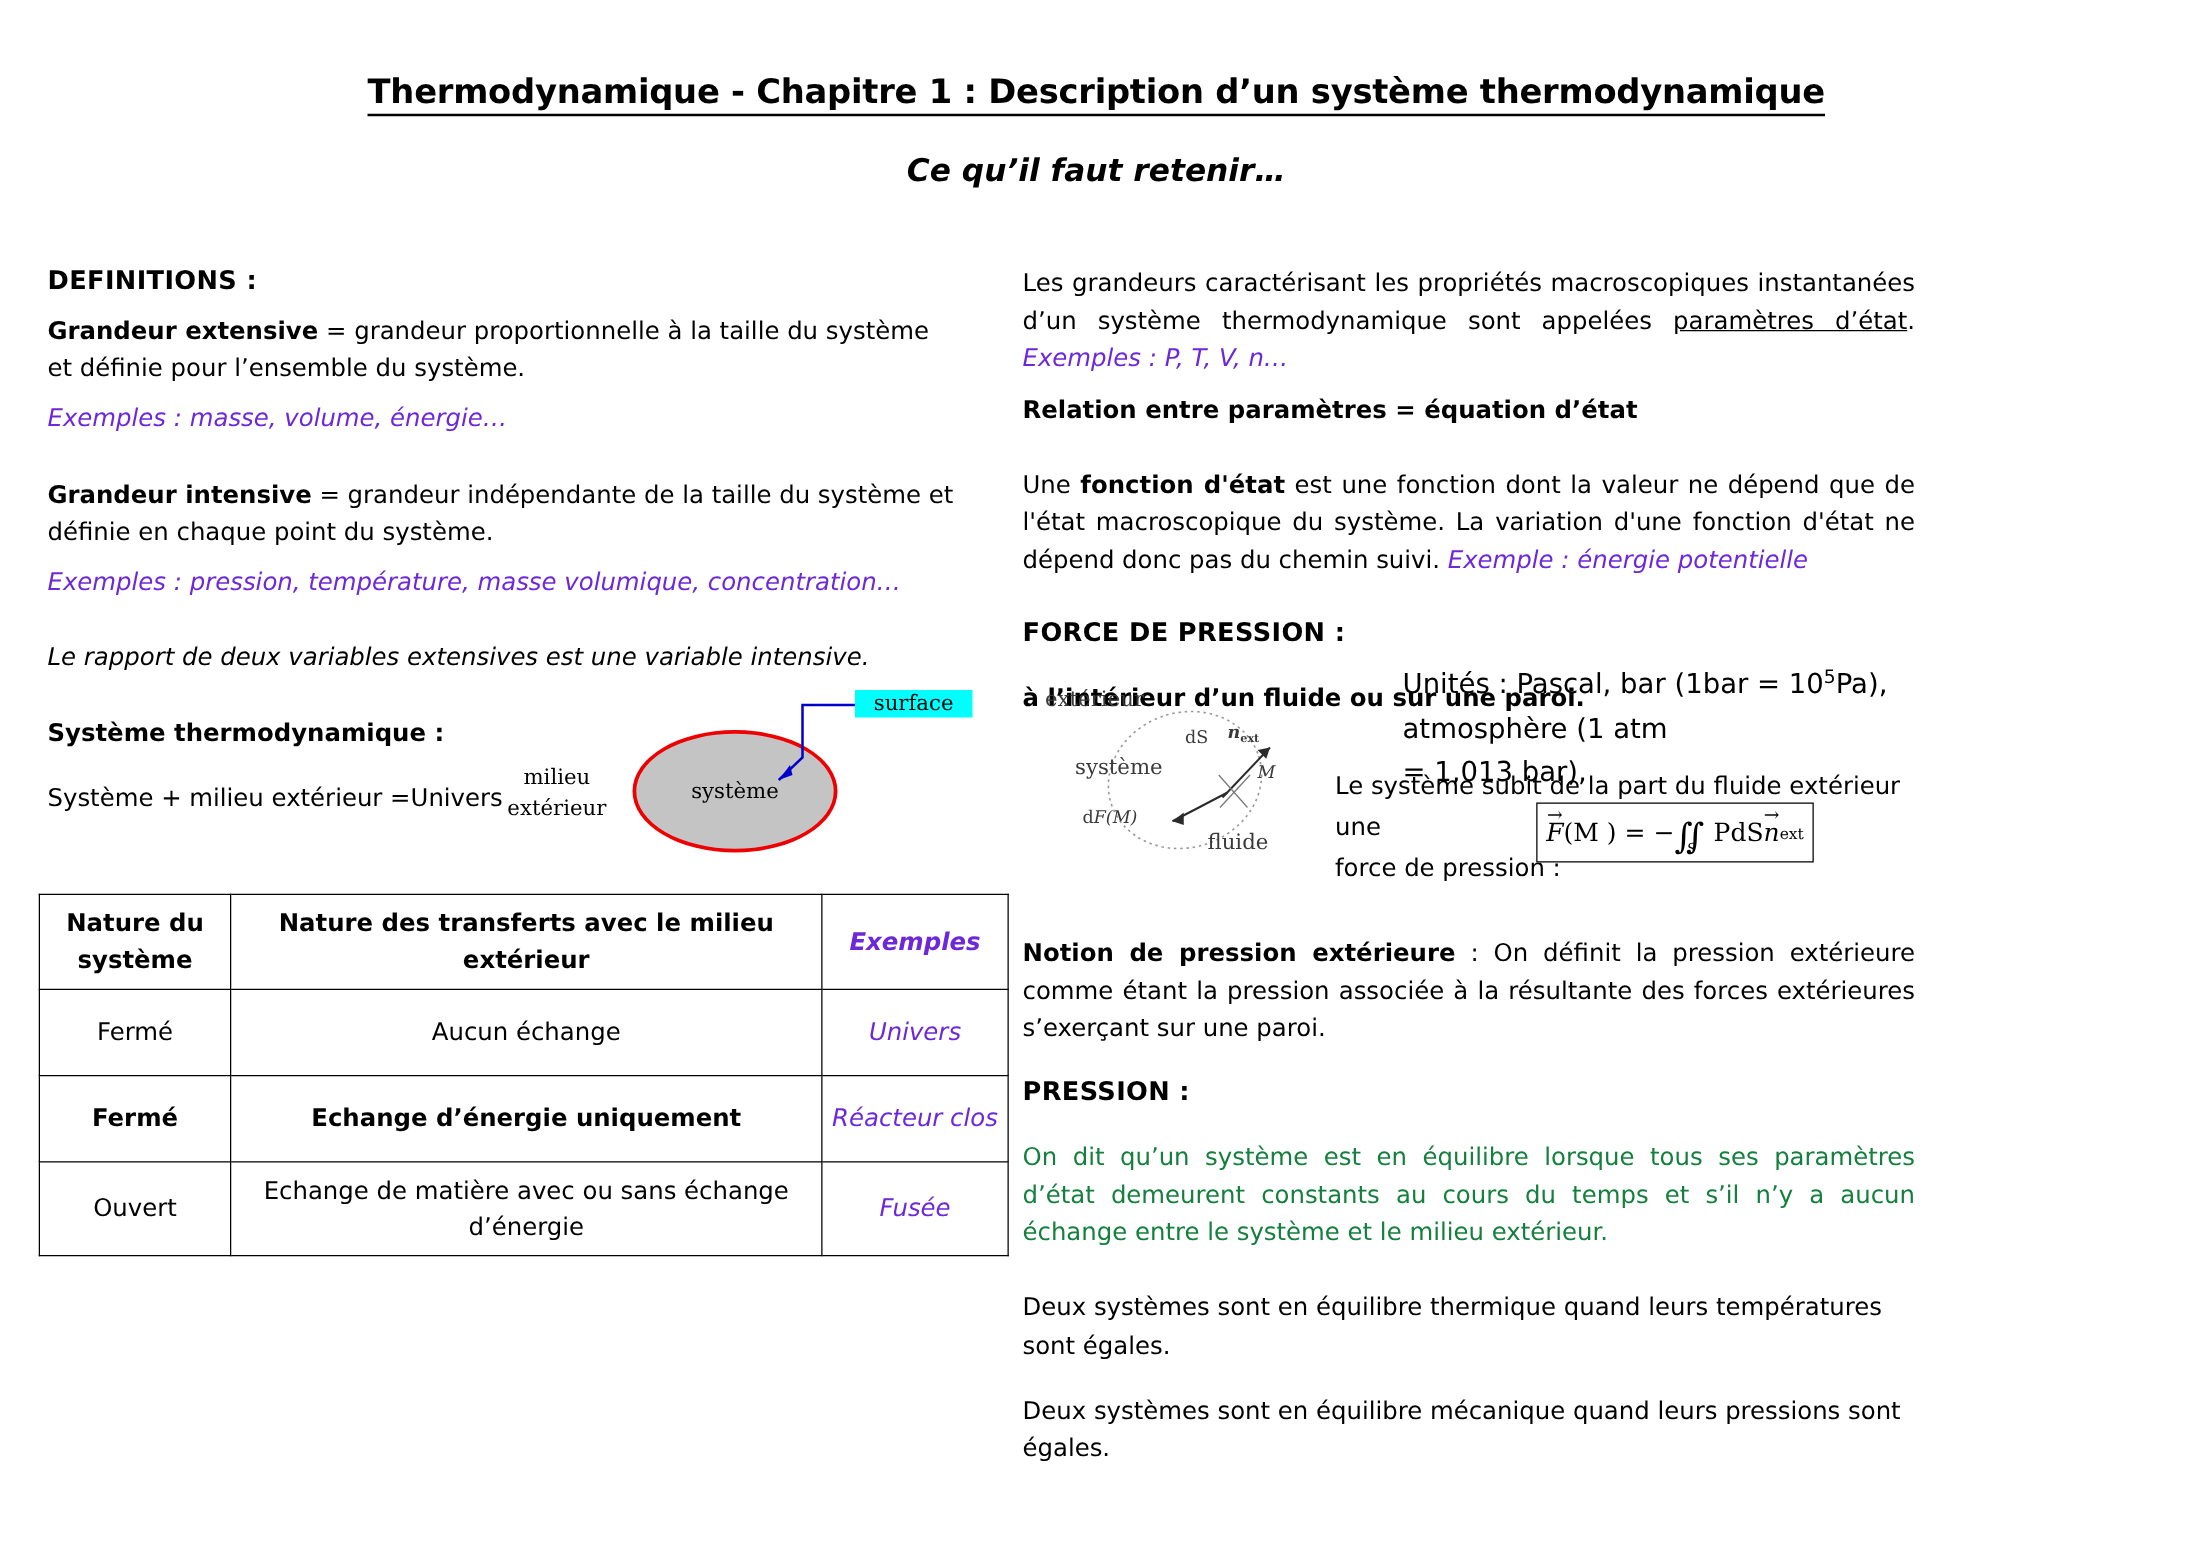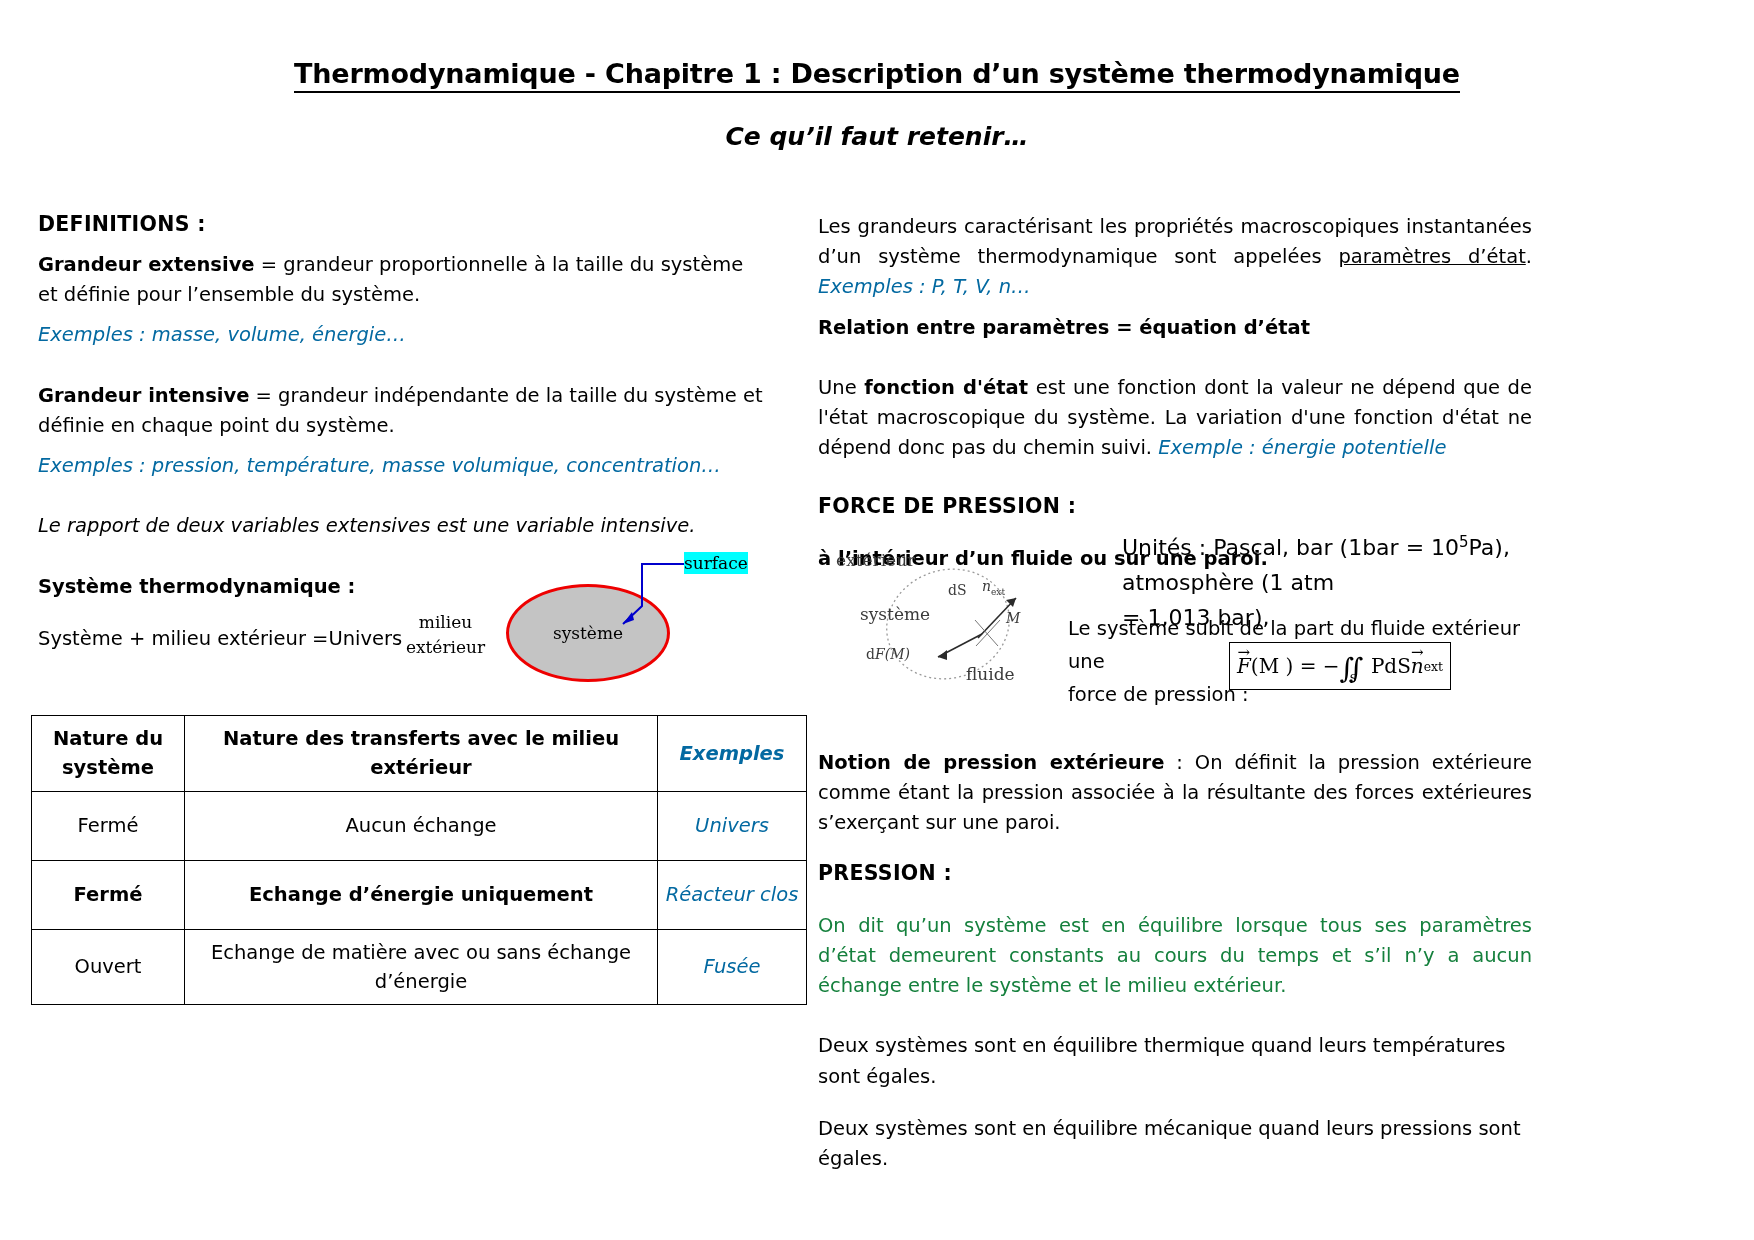--- a/index.html
+++ b/index.html
@@ -71,21 +71,21 @@
   p.blk {
     margin: 0 0 10px 0;
     font-size: 19.5px;
     line-height: 1.55;
   }
   .gap-sm { height: 12px; }
   .gap-md { height: 20px; }
 
   .bold { font-weight: bold; }
   .ital { font-style: italic; }
-  .green { color: #0369a1; }
+  .green { color: #6d28d9; }
   .red { color: #15803d; }
   .uline { text-decoration: underline; }
   .just { text-align: justify; text-align-last: left; }
 
   .heading {
     font-weight: bold;
     font-size: 20.5px;
     margin: 0 0 14px 0;
     letter-spacing: 0.3px;
   }
@@ -131,21 +131,21 @@
     width: 105px;
     color: #000;
   }
   .surface-box {
     position: absolute;
     left: 296px;
     top: 0px;
     background: #00ffff;
     font-family: "DejaVu Serif", serif;
     font-size: 17px;
-    padding: 1px 0;
+    padding: 1px 15px;
     border: none;
     color: #000;
     white-space: nowrap;
   }
   .surface-leader {
     position: absolute;
     left: 232px;
     top: 0px;
     width: 80px;
     height: 76px;
@@ -361,21 +361,21 @@
       <polygon points="108,115 117,108 117,118" fill="#2b2b2b"></polygon>
       <line x1="148" y1="96" x2="186" y2="56" stroke="#2b2b2b" stroke-width="1.6"></line>
       <polygon points="186,56 176,58 183,65" fill="#2b2b2b"></polygon>
       <line x1="145" y1="78" x2="168" y2="104" stroke="#777" stroke-width="1"></line>
       <line x1="170" y1="78" x2="146" y2="104" stroke="#777" stroke-width="1"></line>
     </svg>
     <span class="lbl" style="left:6px; top:8px;">extérieur</span>
     <span class="lbl" style="left:30px; top:62px;">système</span>
     <span class="lbl" style="left:136px; top:122px;text-align:center;">fluide</span>
     <span class="lbl small" style="left:118px; top:40px;"><span>dS</span></span>
-    <span class="lbl small" style="left:152px; top:36px;"><span class="it">n</span><sub style="font-size:9px">ext</sub></span>
+    <span class="lbl small" style="left:152px; top:36px;font-weight:bold;"><span class="it">n</span><sub style="font-size:9px">ext</sub></span>
     <span class="lbl small it" style="left:176px; top:68px;">M</span>
     <span class="lbl small" style="left:36px; top:104px;"><span>d</span><span class="it">F(M)</span></span>
   </div>
 
   <div class="units-text">
     <div><span>Unités : Pascal, bar (1bar = 10</span><sup>5</sup><span>Pa), atmosphère (1 atm</span></div>
     <div>= 1,013 bar),</div>
   </div>
 
   <div class="force-text">

